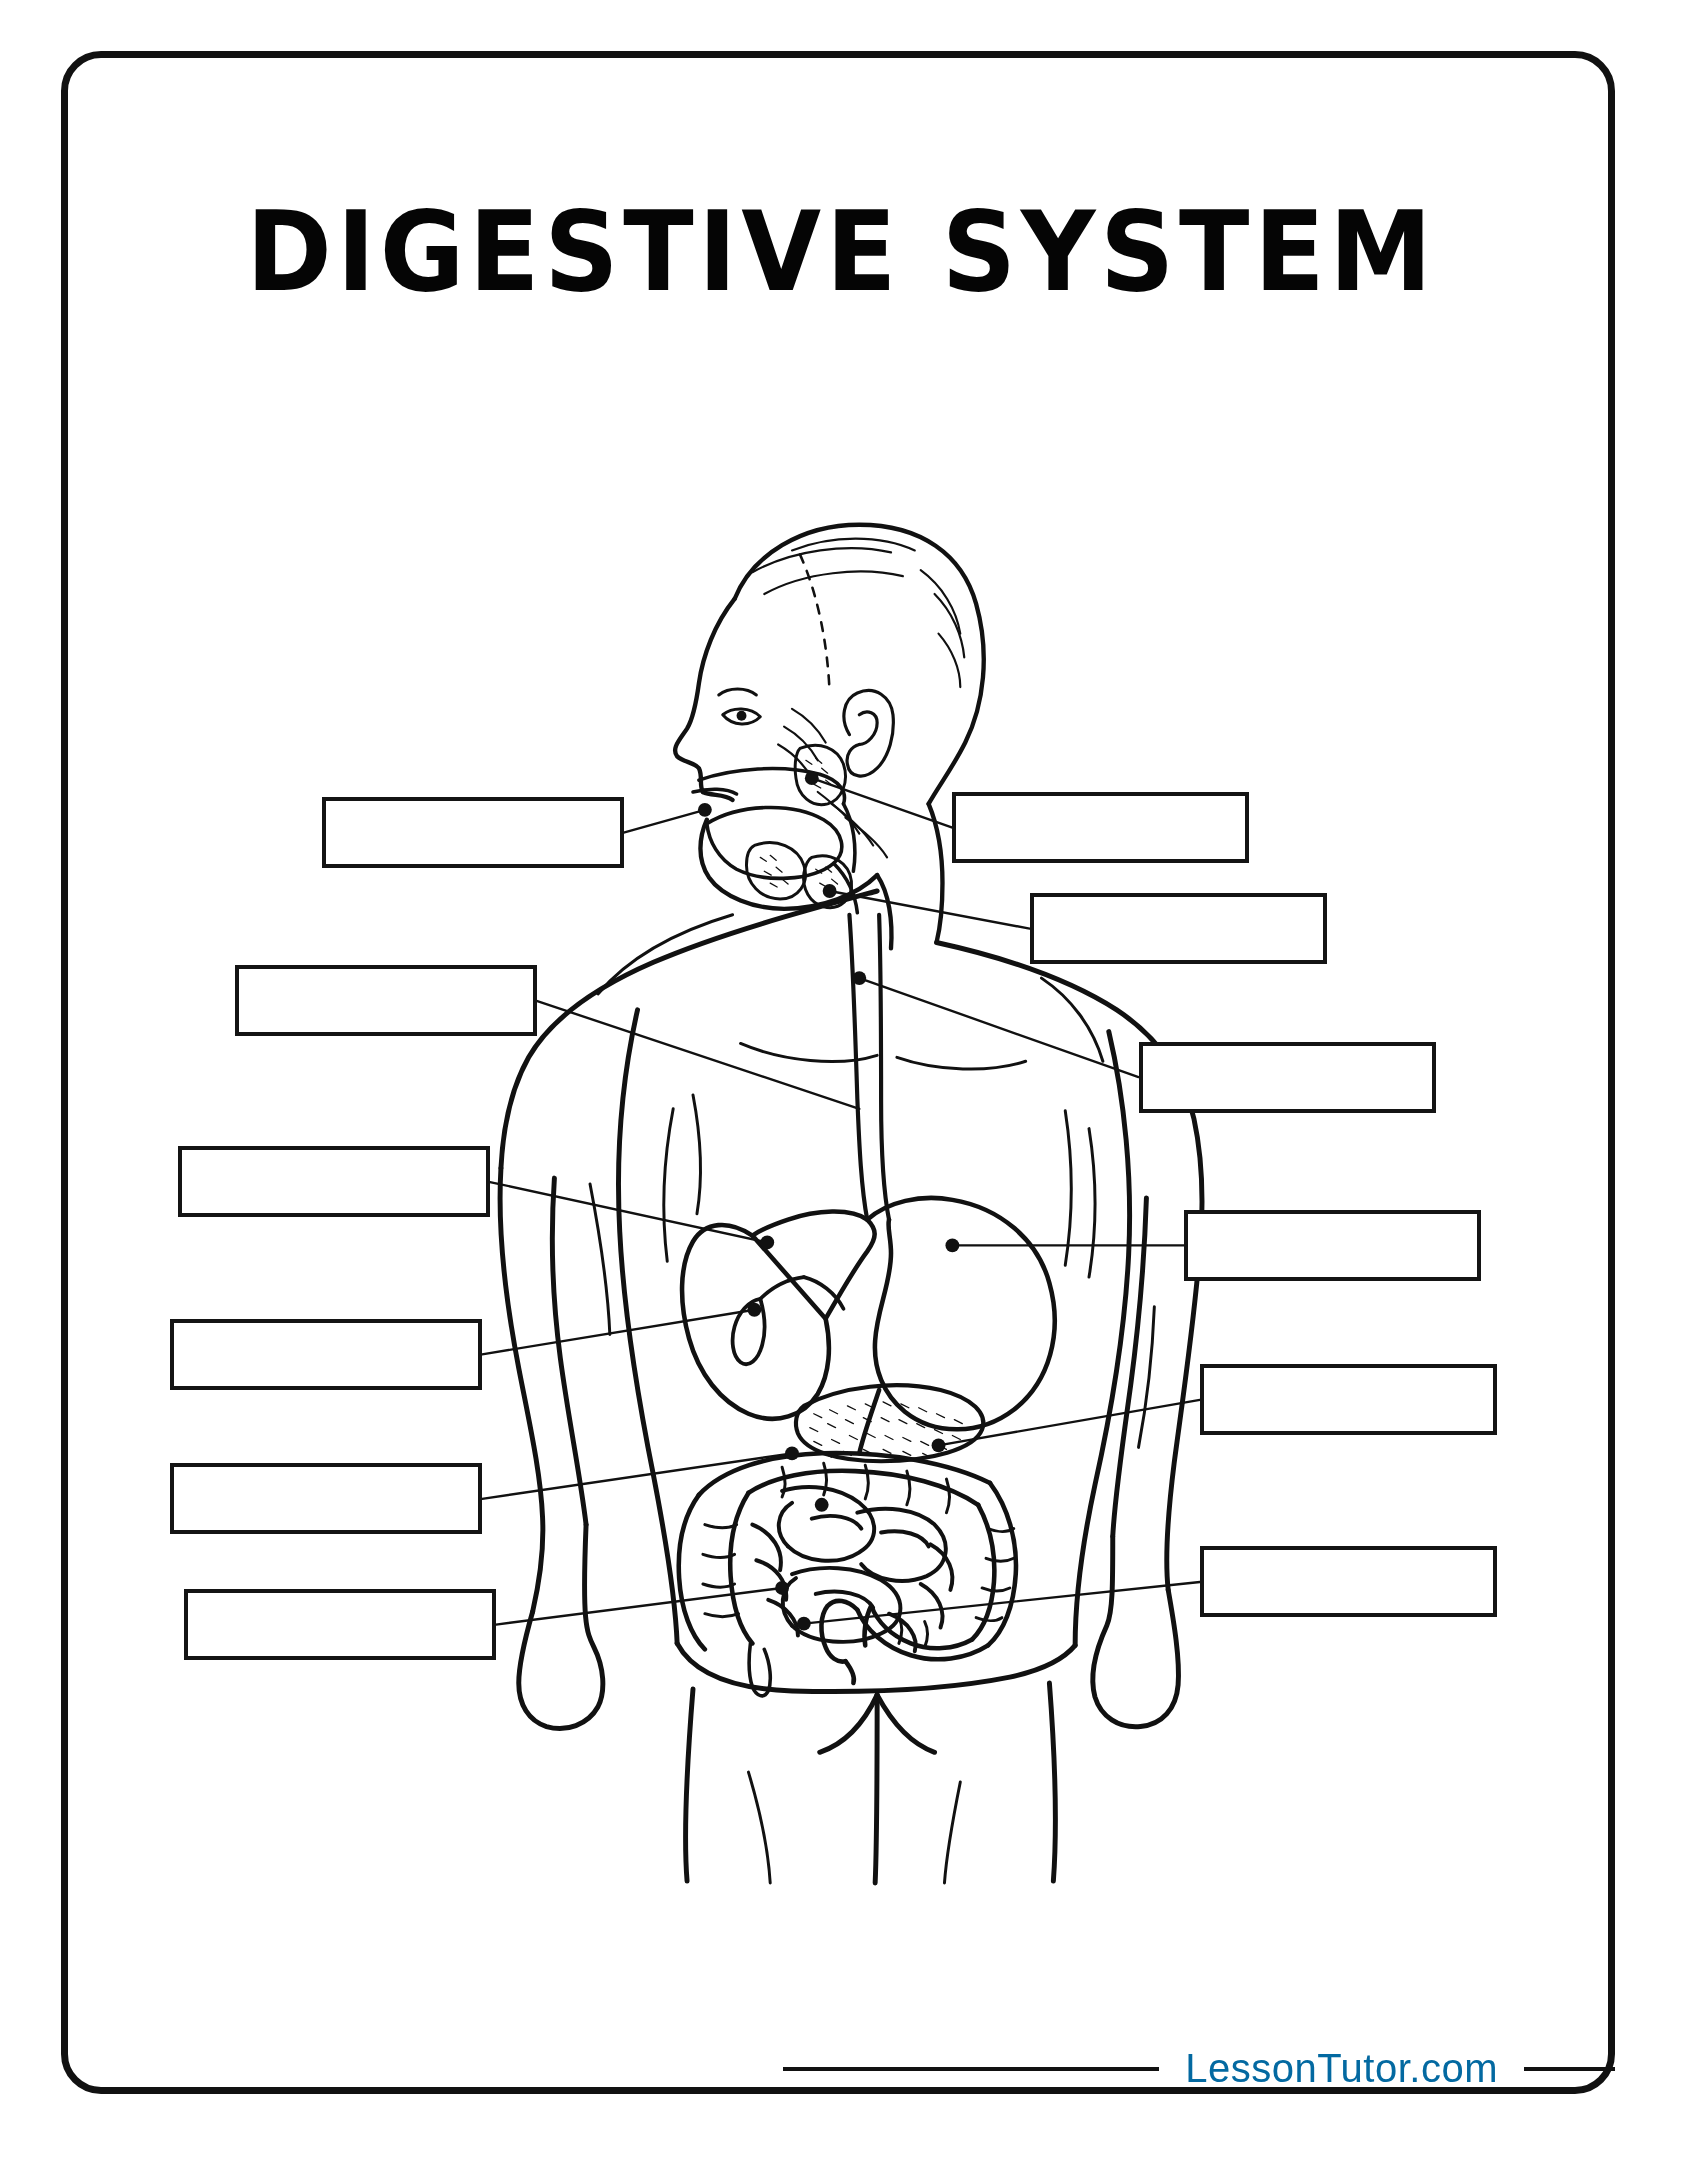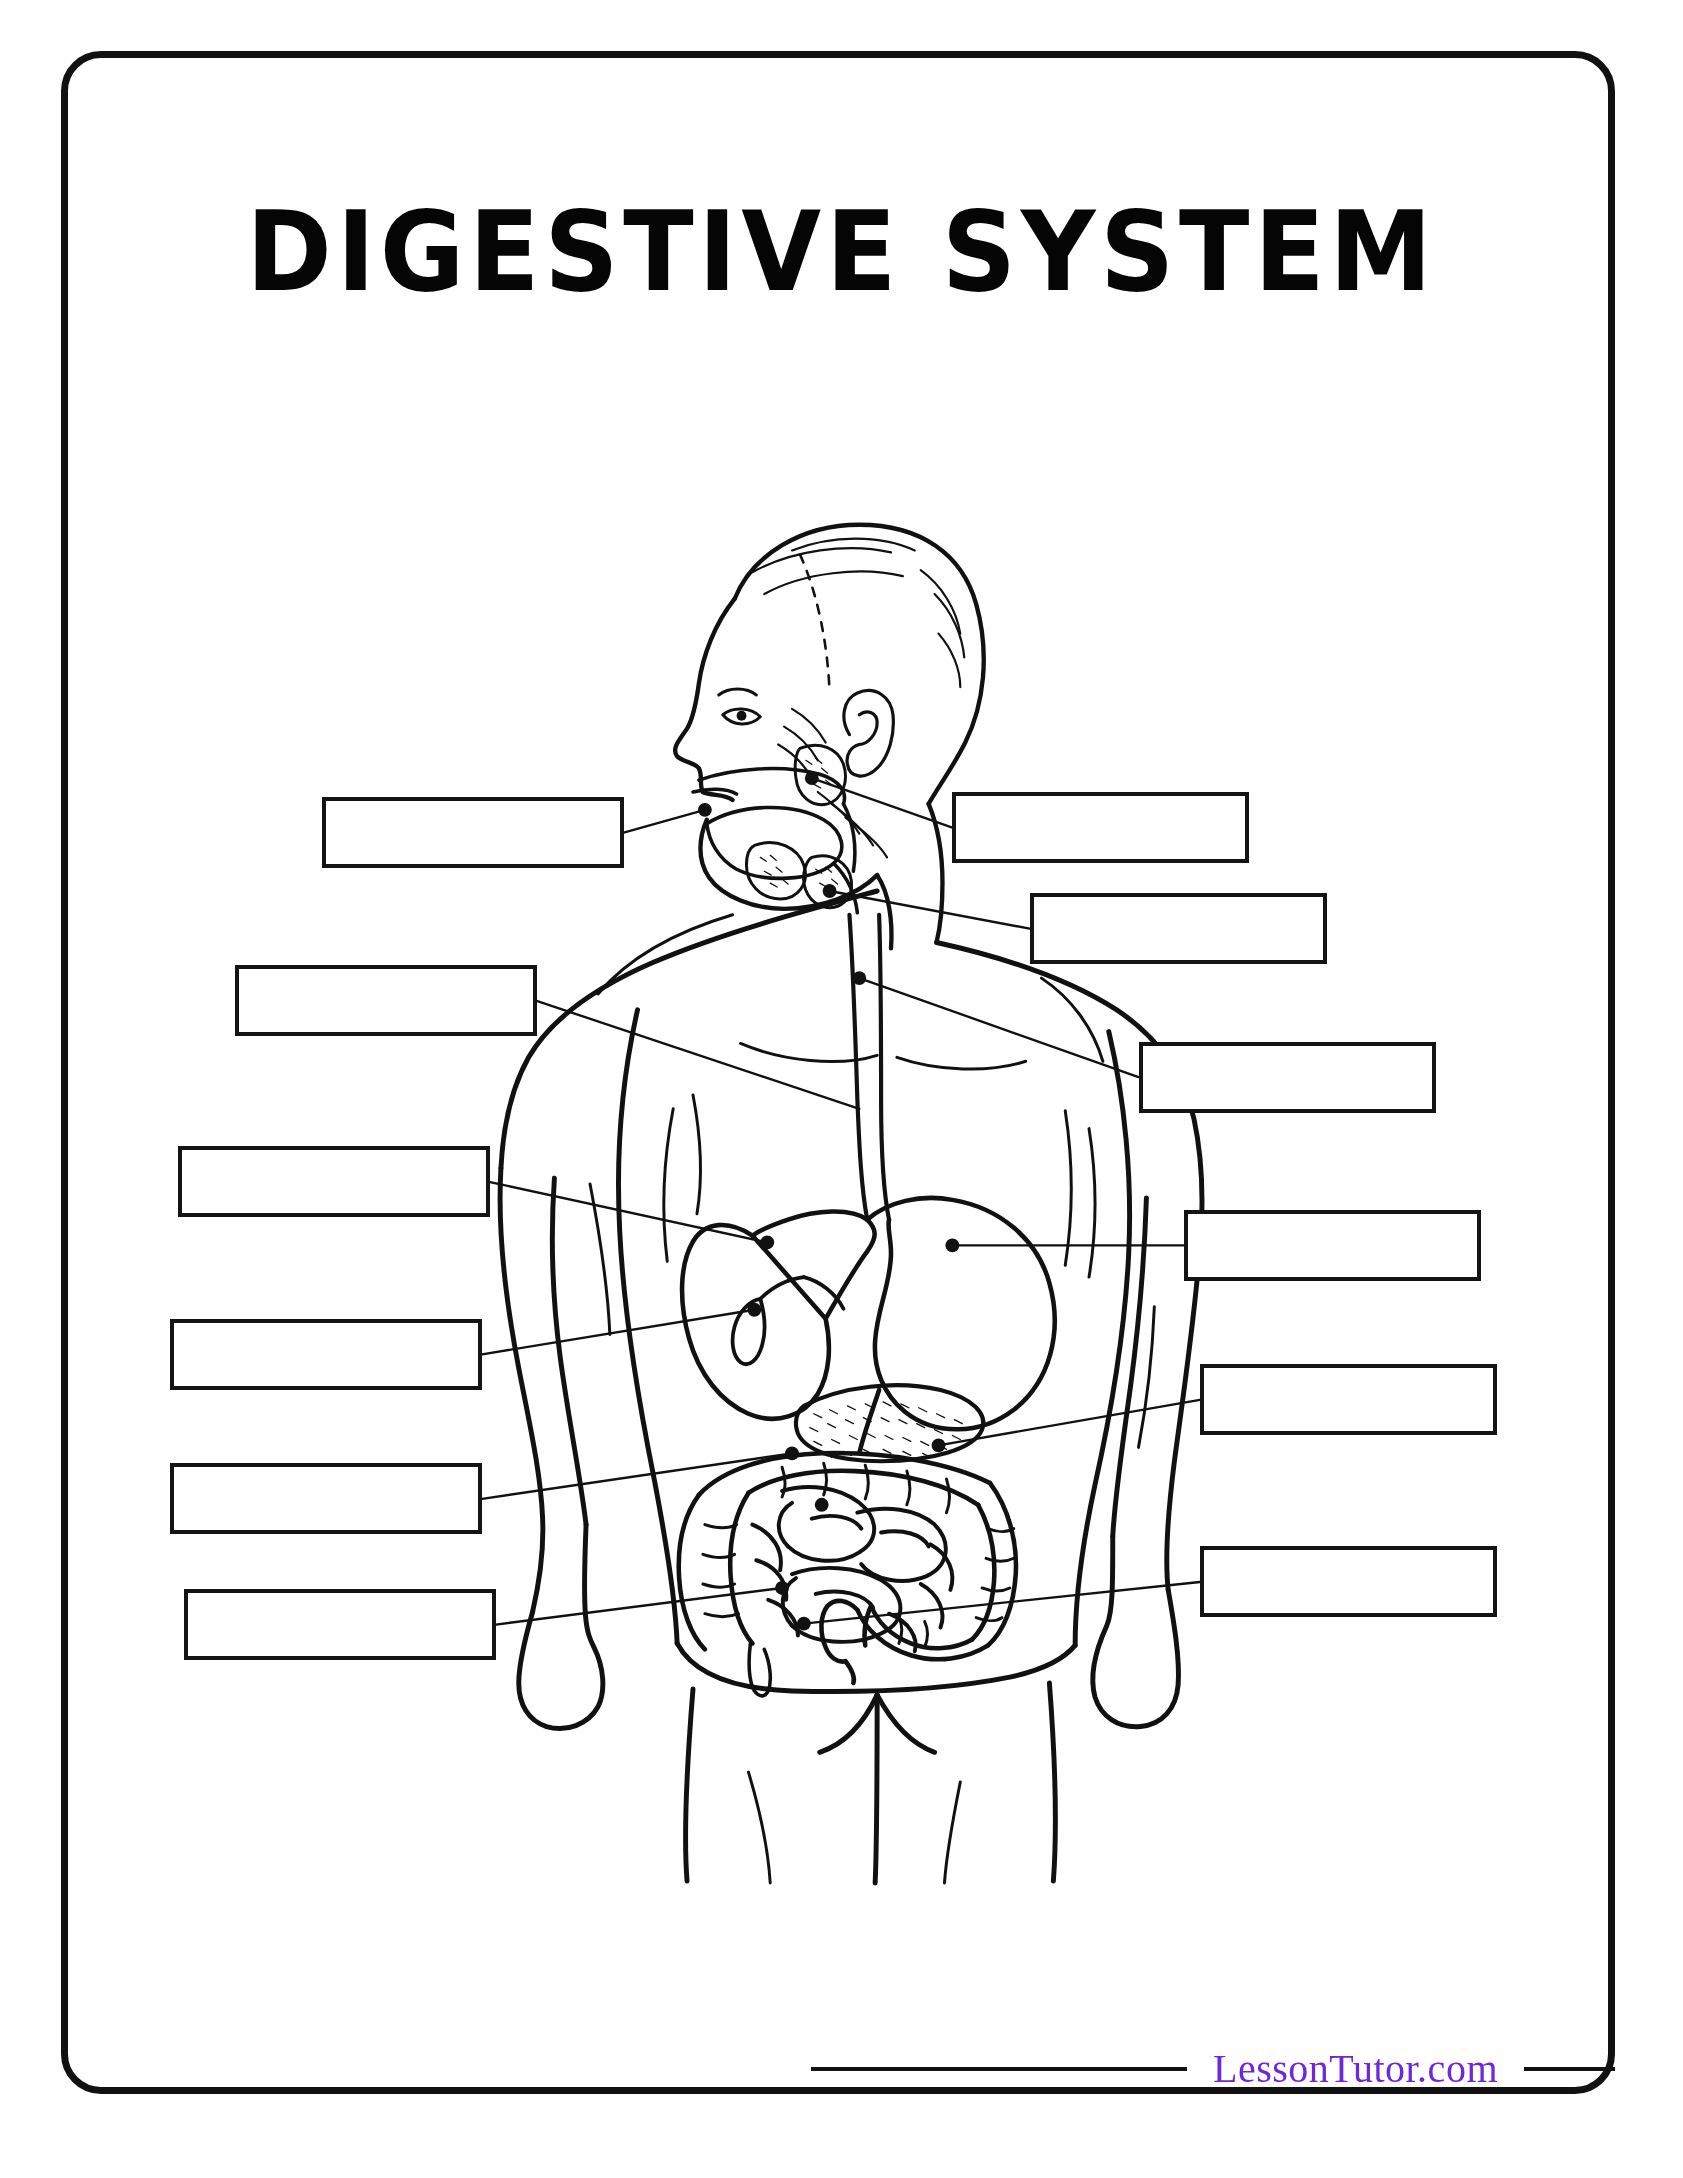--- a/index.html
+++ b/index.html
@@ -73,24 +73,24 @@
     box-sizing: border-box;
   }
   #footer-rule-left {
     flex: 0 0 auto;
     width: 376px;
     height: 4px;
     background: #111111;
     margin-right: 26px;
   }
   #footer-brand {
-    font-family: Liberation Serif, serif;
+    font-family: Liberation Sans, sans-serif;
     font-size: 40px;
     letter-spacing: 0.5px;
-    color: #6d28d9;
+    color: #0369a1;
     white-space: nowrap;
   }
   #footer-rule-right {
     flex: 0 0 auto;
     width: 91px;
     height: 4px;
     background: #111111;
     margin-left: 26px;
   }
 </style>

